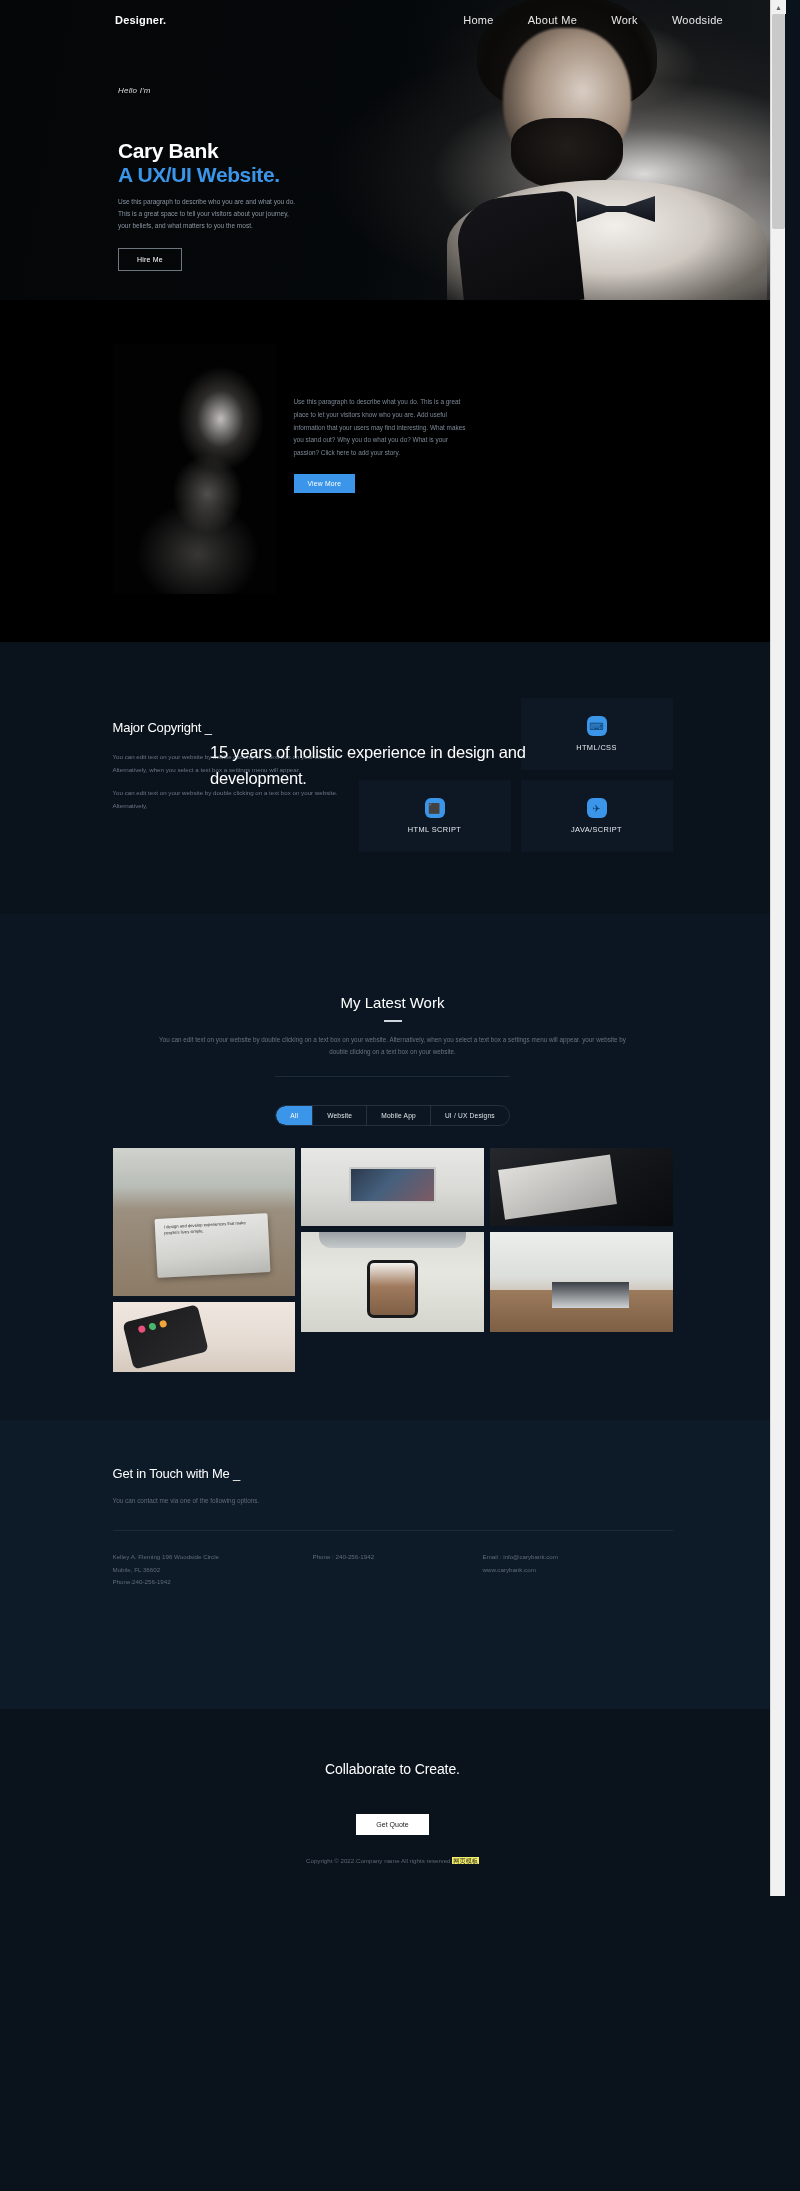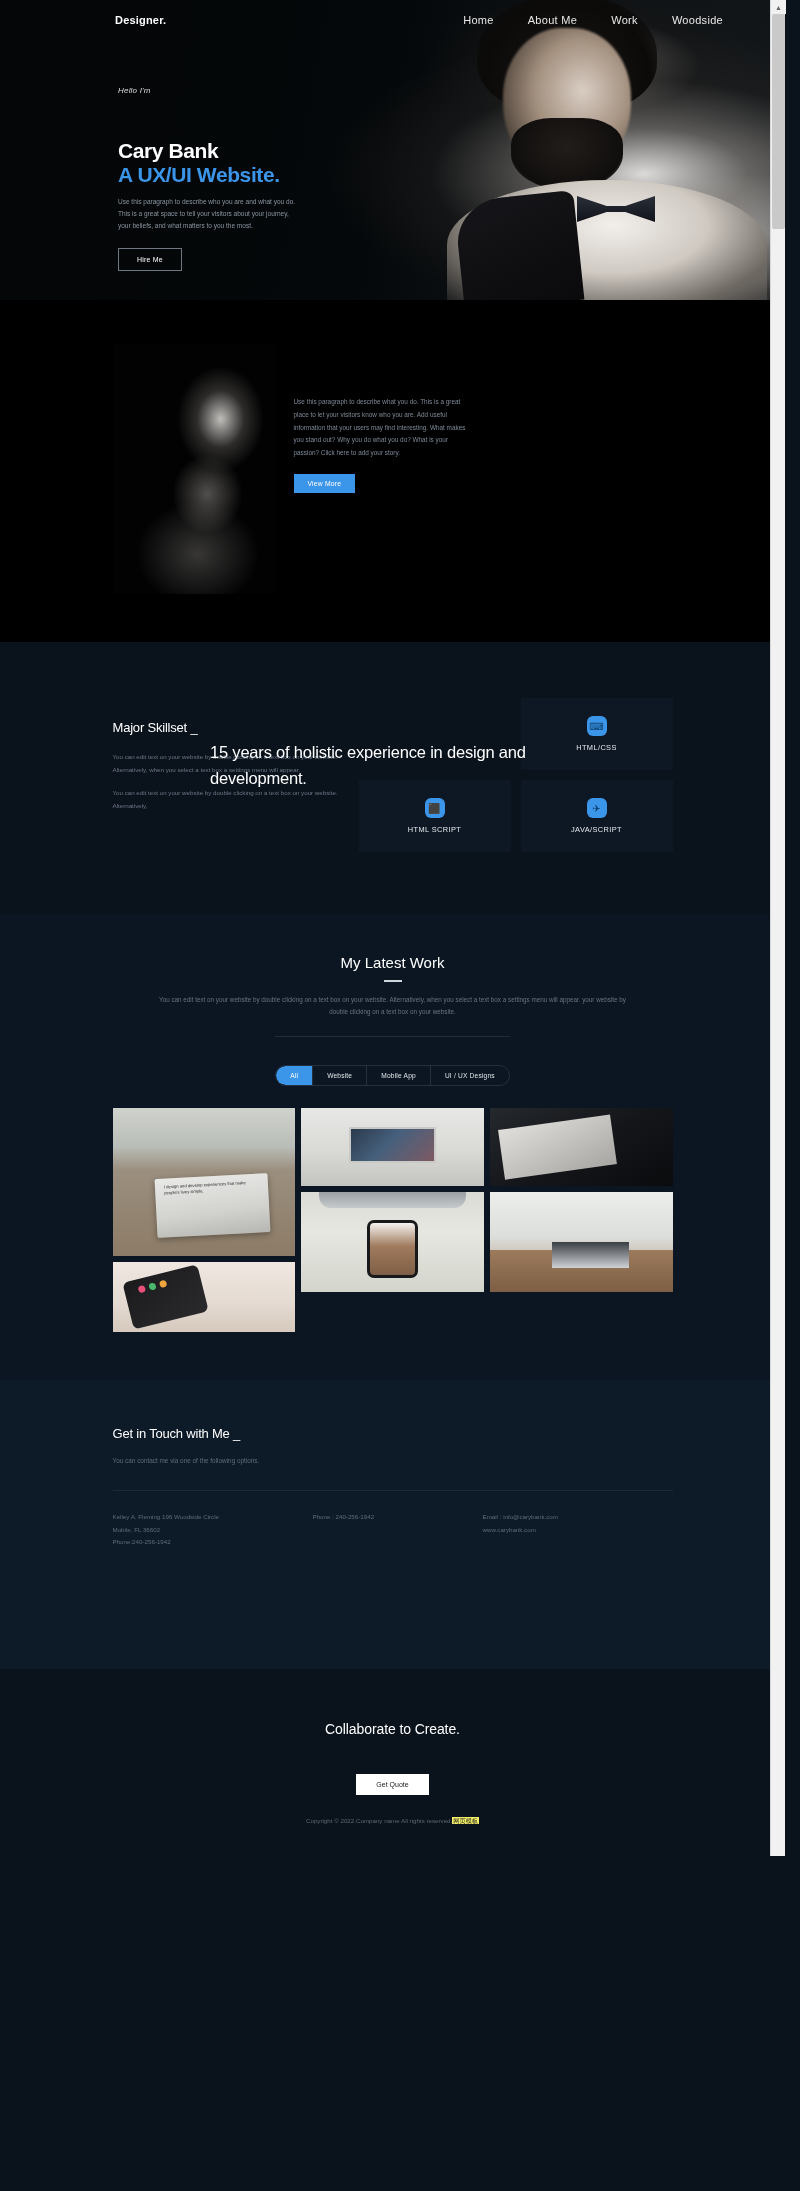--- a/index.html
+++ b/index.html
@@ -135,21 +135,21 @@
   .skill-icon{
     width:20px; height:20px; border-radius:6px; background:#3b95e8;
     display:flex; align-items:center; justify-content:center; color:#0d3f6b; font-size:10px;
   }
   .skill-label{ font-size:7.4px; color:#e7eaee; letter-spacing:.4px; }
   .skills-row2{ width:100%; display:flex; gap:10px; justify-content:flex-end; }
 
   
   .work{ background:#0b1622; padding:40px 0 48px; }
   .work-head{ text-align:center; }
-  .work-title{ font-size:15px; color:#fff; font-weight:400; }
+  .work-title{ font-size:15px; color:#fff; font-weight:400;margin-top:40px; }
   .work-dash{ width:18px; height:2px; background:#cfd6dd; margin:9px auto 12px; }
   .work-desc{ font-size:6.3px; line-height:1.9; color:#68737f; width:470px; margin:0 auto 18px; text-align:center; }
   .work-rule{ width:235px; height:1px; background:#1d2c3c; margin:0 auto 28px; }
   .filters{
     display:flex; justify-content:center; margin-bottom:22px;
     border:1px solid #22303f; border-radius:13px; width:fit-content;
     margin-left:auto; margin-right:auto; overflow:hidden;
   }
   .filter{
     font-size:6.6px; color:#dfe4e9; padding:6px 14px; cursor:pointer;
@@ -287,21 +287,21 @@
         <div class="about-text">Use this paragraph to describe what you do. This is a great place to let your visitors know who you are. Add useful information that your users may find interesting. What makes you stand out? Why you do what you do? What is your passion? Click here to add your story.</div>
         <button class="btn-blue">View More</button>
       </div>
     </div>
     <div class="holistic">15 years of holistic experience in design and development.</div>
   </section>
 
   <section class="skills">
     <div class="skills-inner">
       <div class="skills-left">
-        <h2 class="sec-title">Major Skillset _</h2>
+        <h2 class="sec-title">Major Copyright _</h2>
         <p>You can edit text on your website by double clicking on a text box on your website. Alternatively, when you select a text box a settings menu will appear.</p>
         <p>You can edit text on your website by double clicking on a text box on your website. Alternatively,</p>
       </div>
       <div class="skills-right">
         <div class="skill-card top">
           <span class="skill-icon">⌨</span>
           <span class="skill-label">HTML/CSS</span>
         </div>
         <div class="skills-row2">
           <div class="skill-card">

